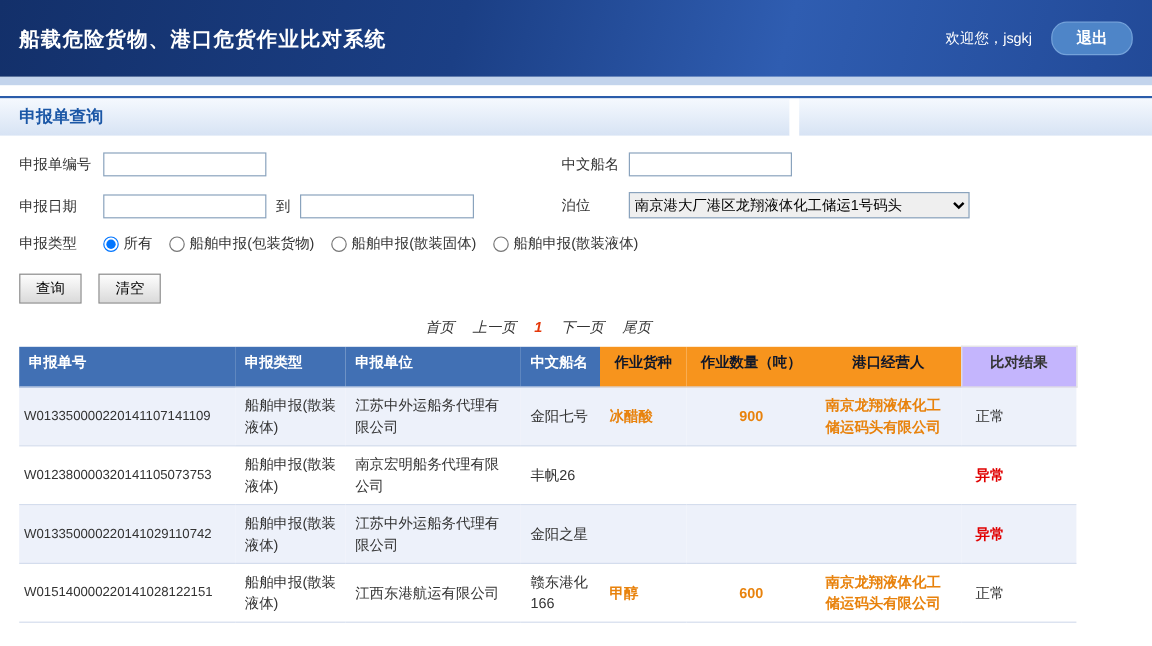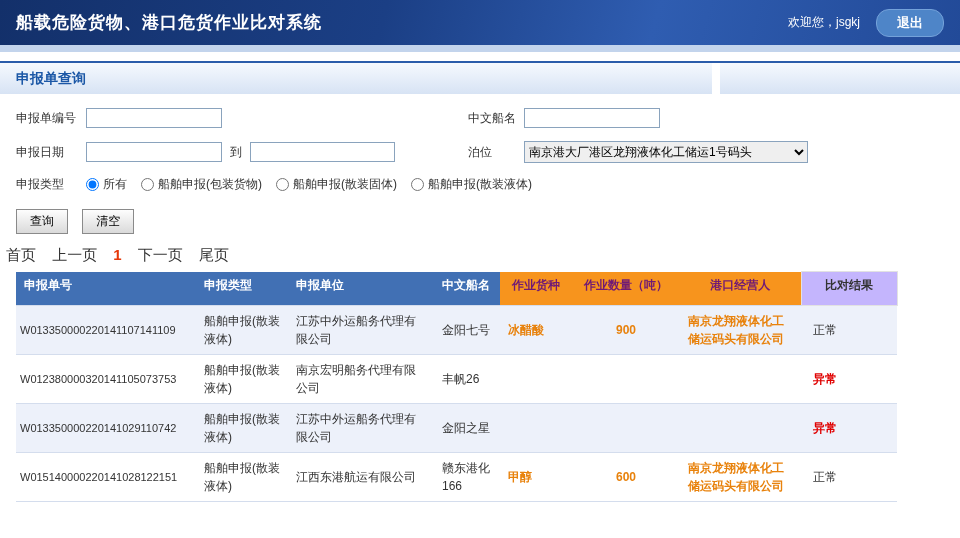--- a/index.html
+++ b/index.html
@@ -5,45 +5,45 @@
   * { box-sizing: border-box; }
   html,body { margin:0; padding:0; }
   body {
     width:960px; height:538px; overflow:hidden;
     font-family:"Liberation Sans","DejaVu Sans",sans-serif;
     background:#ffffff; color:#333;
   }
 
   
   .topbar {
-    height:45px; display:flex; align-items:center; padding:0 16px;
+    height:64px; display:flex; align-items:center; padding:0 16px;
     background:linear-gradient(105deg,#13306a 0%,#1b3f85 40%,#2f5db1 68%,#224a98 100%);
     color:#fff;
   }
   .topbar-title { font-size:17px; font-weight:bold; letter-spacing:1px; }
   .topbar-right { margin-left:auto; display:flex; align-items:center; gap:16px; font-size:12px; }
   .logout-btn {
     background:#4e85c8; border:1px solid #74a2da; color:#fff;
     border-radius:13px; padding:4px 20px; font-size:13px; cursor:pointer;font-weight:bold;
   }
   .sub-strip { height:7px; background:#c3d4ec; }
 
   
   .tabbar { margin-top:9px; border-top:2px solid #2a5caa; display:flex; height:33px; }
   .tab-main {
-    width:720px; background:linear-gradient(#f5f9fe,#d7e3f4);
+    width:666px; background:linear-gradient(#f5f9fe,#d7e3f4);
     display:flex; align-items:center; padding-left:16px;
     color:#1b57a6; font-weight:bold; font-size:14px;
     border-right:8px solid #ffffff;
   }
   .tab-rest { flex:1; background:linear-gradient(#f5f9fe,#d7e3f4); }
 
   
   .form-area { padding:14px 0 0 16px; font-size:12px; }
-  .form-row { display:flex; align-items:center; margin-bottom:13px; }
+  .form-row { display:flex; align-items:flex-end; margin-bottom:13px; }
   .fgroup { display:flex; align-items:center; width:452px; }
   .lbl { width:70px; color:#333; }
   .lbl-r { width:56px; color:#333; }
   input.text {
     width:136px; height:20px; border:1px solid #8aa3bd; font-size:12px; padding:1px 4px;
     font-family:"Liberation Sans","DejaVu Sans",sans-serif;
   }
   input.text.date2 { width:145px; }
   .to-label { margin:0 8px; }
   select.berth {
@@ -55,33 +55,33 @@
   .radio-item input { margin:0 4px 0 0; }
 
   .btn-row { margin-top:16px; }
   .btn {
     font-size:12px; padding:3px 13px; border:1px solid #8a8a8a;
     background:linear-gradient(#fdfdfd,#dadada); margin-right:11px; cursor:pointer;
     font-family:"Liberation Sans","DejaVu Sans",sans-serif;
   }
 
   
-  .pagination { width:897px; font-size:15px; color:#333; margin:12px 0 6px; }
+  .pagination { width:897px; text-align:center; font-size:12px; color:#333; margin:12px 0 6px;font-style:italic; }
   .pagination span { margin:0 6px; cursor:pointer; }
   .pg-current { color:#e5380a; font-weight:bold; cursor:default; }
 
   
   table.results { margin-left:16px; width:881px; border-collapse:collapse; table-layout:fixed; font-size:12px; }
   .results th, .results td {
     border-bottom:1px solid #d4dded; padding:6px 8px; text-align:left;
     vertical-align:middle; word-break:break-all; line-height:1.5;
   }
   .results thead th { height:28px; font-weight:bold; padding-top:4px; padding-bottom:11px; }
   th.h-blue   { background:#4170b4; color:#fff; }
-  th.h-orange { background:#f7941d; color:#701a75; text-align:center; }
+  th.h-orange { background:#f7941d; color:#0f172a; text-align:center; }
   th.h-plain  { background:#c4b5fd; color:#333; border:1px solid #e2e2e2; text-align:center; }
   .results tbody tr:nth-child(odd)  { background:#edf1fa; }
   .results tbody tr:nth-child(even) { background:#ffffff; }
   td.c-no   { font-size:11px; padding-left:4px; padding-right:4px; white-space:nowrap; overflow:hidden; }
   td.c-cargo, td.c-operator { color:#e8820c; font-weight:bold; }
   td.c-qty  { color:#e8820c; font-weight:bold; text-align:center; }
   td.c-result { padding-left:12px; }
   td.c-result.abnormal { color:#e00000; font-weight:bold; }
   td.c-result.normal   { color:#333; }
 </style>

